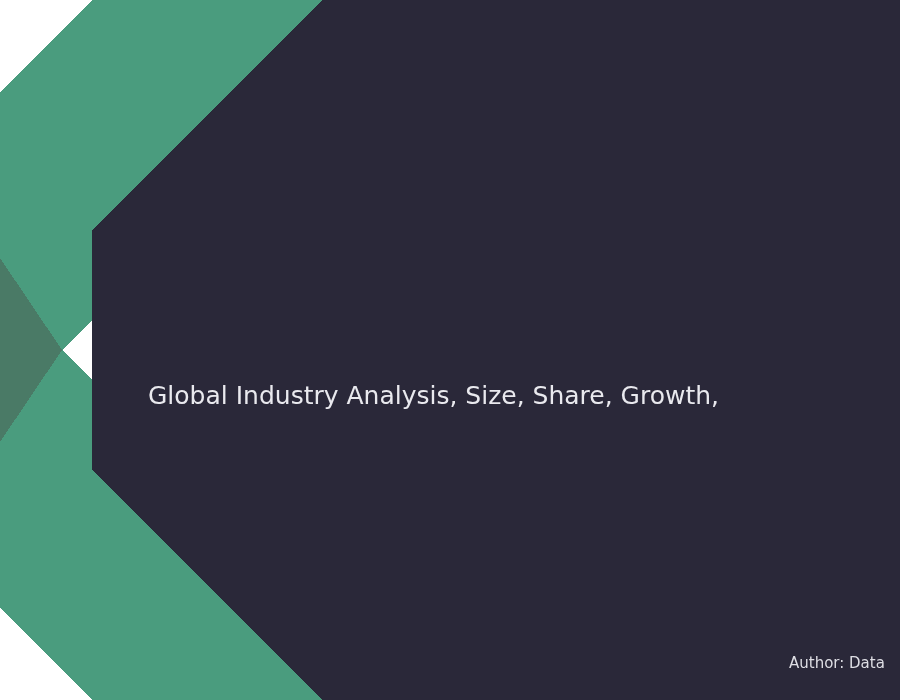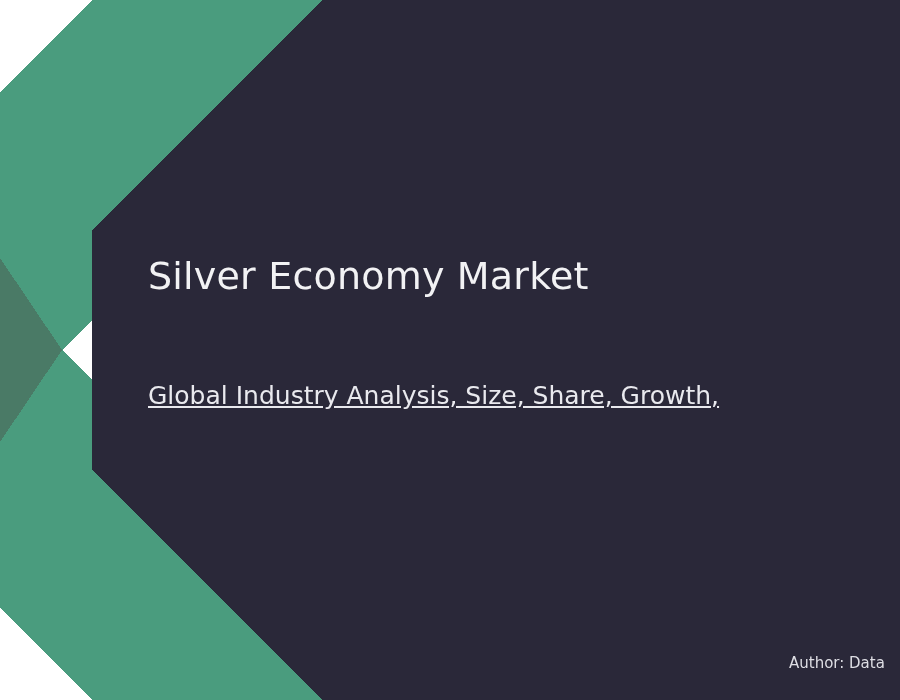--- a/index.html
+++ b/index.html
@@ -54,21 +54,20 @@
   .subtitle {
     position: absolute;
     left: 148px;
     top: 374px;
     width: 680px;
     font-size: 25px;
     font-weight: normal;
     line-height: 43px;
     color: #e9e9ee;
     margin: 0;
-    text-decoration: underline;
   }
 
   .author {
     position: absolute;
     left: 789px;
     top: 654px;
     font-size: 15px;
     color: #dedee4;
     white-space: nowrap;
     margin: 0;
@@ -93,21 +92,20 @@
 
     <polygon fill="#ffffff" points="62,350 92,320 92,380"></polygon>
 
     <polygon fill="#ffffff" points="0,0 92,0 0,92"></polygon>
 
     <polygon fill="#ffffff" points="0,608 92,700 0,700"></polygon>
   </svg>
 
   <div id="content">
 
-    <h1 class="title">Silver Economy Market</h1>
 
     <p class="subtitle">
       <span>Global Industry Analysis, Size, Share, Growth,</span><br>
     </p>
 
     <p class="author">Author: Data</p>
 
   </div>
 </div>
 

